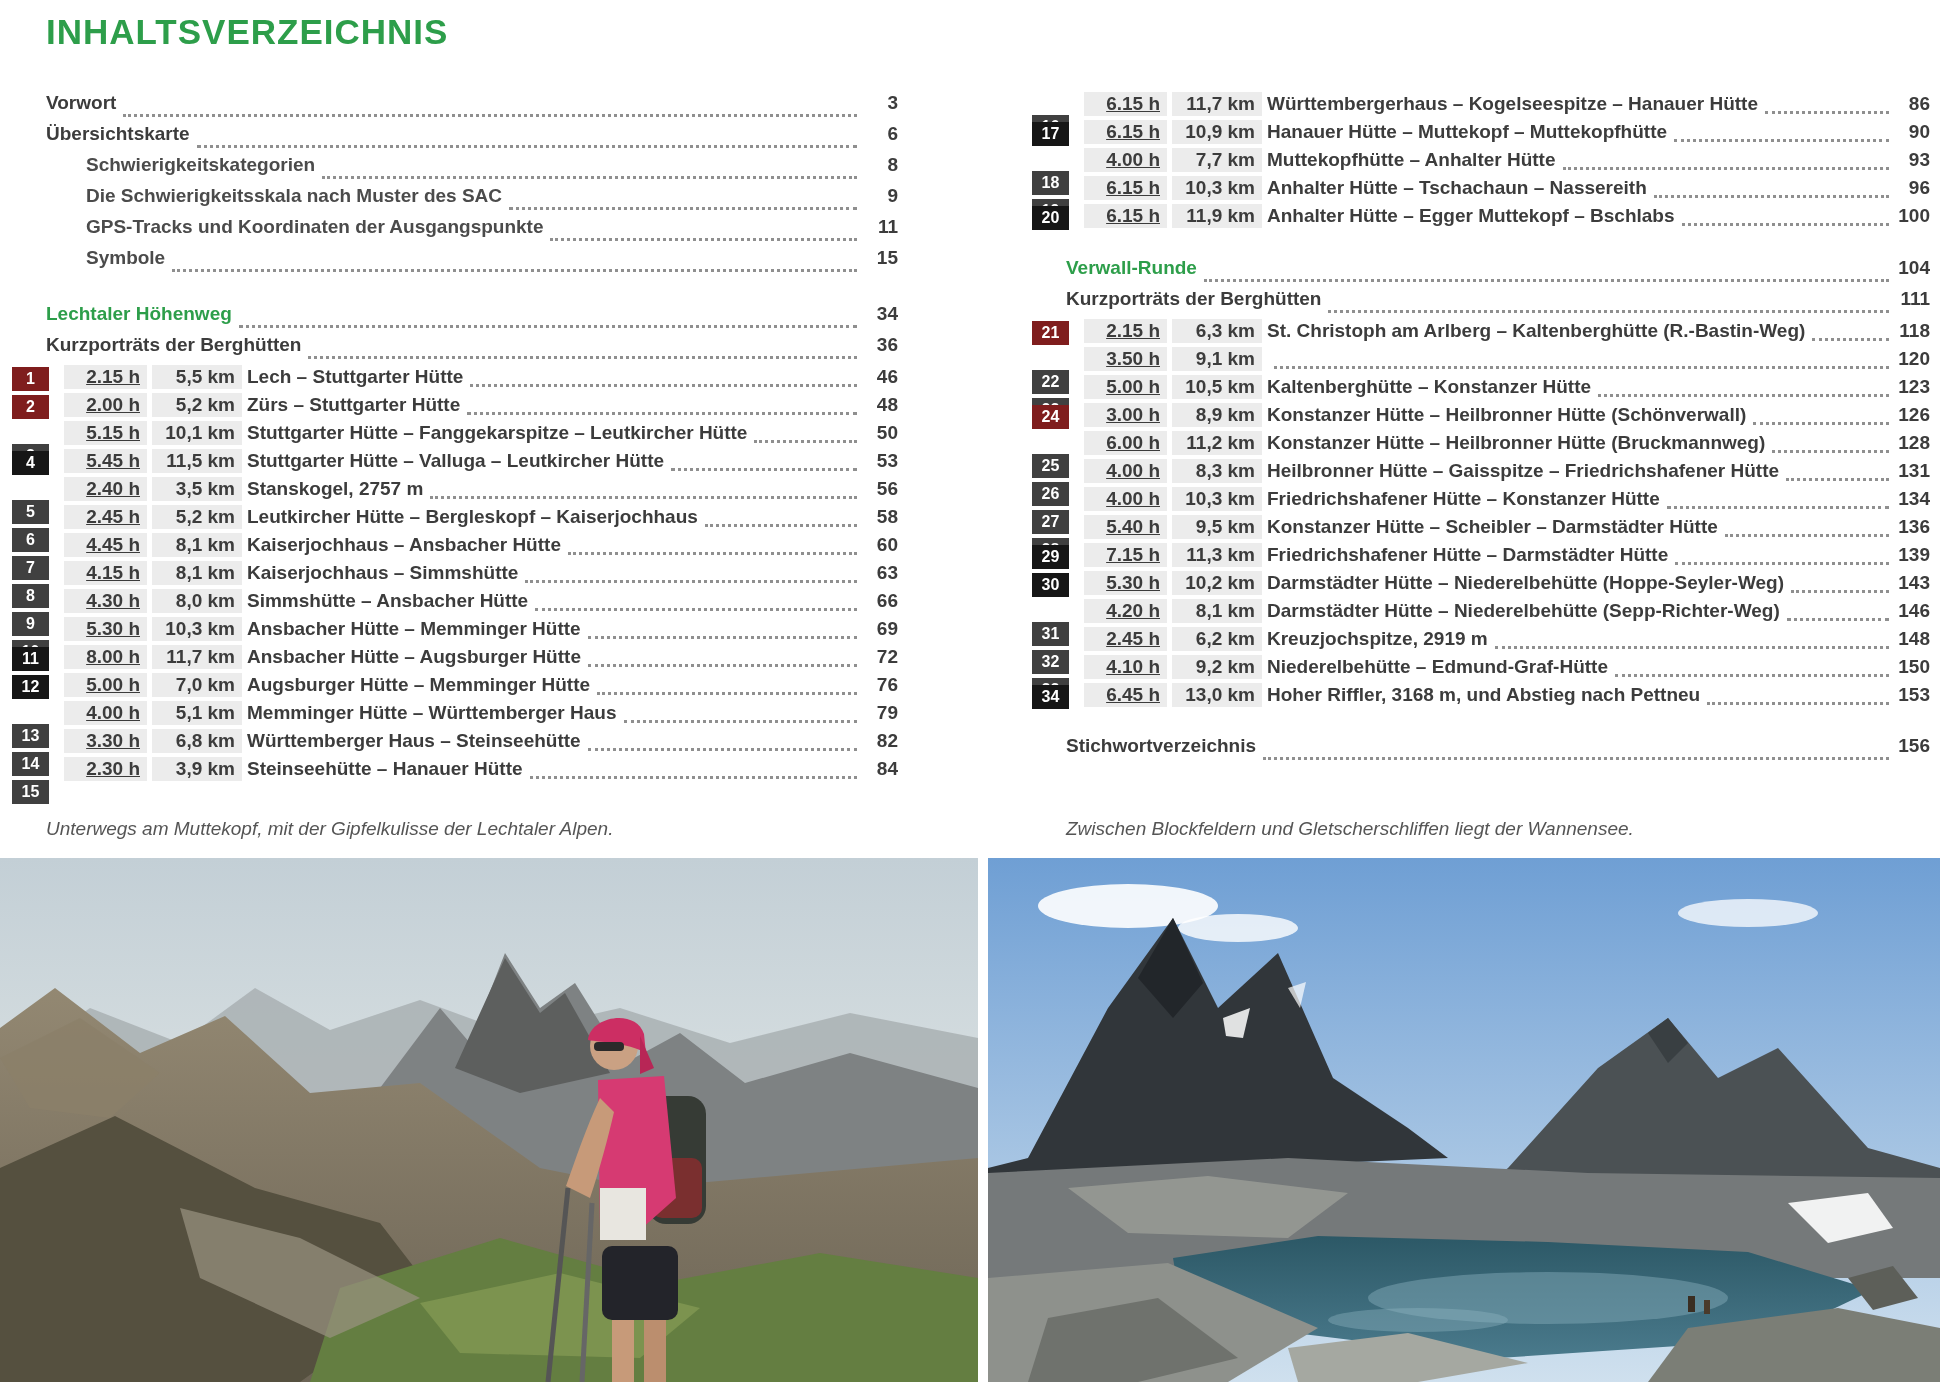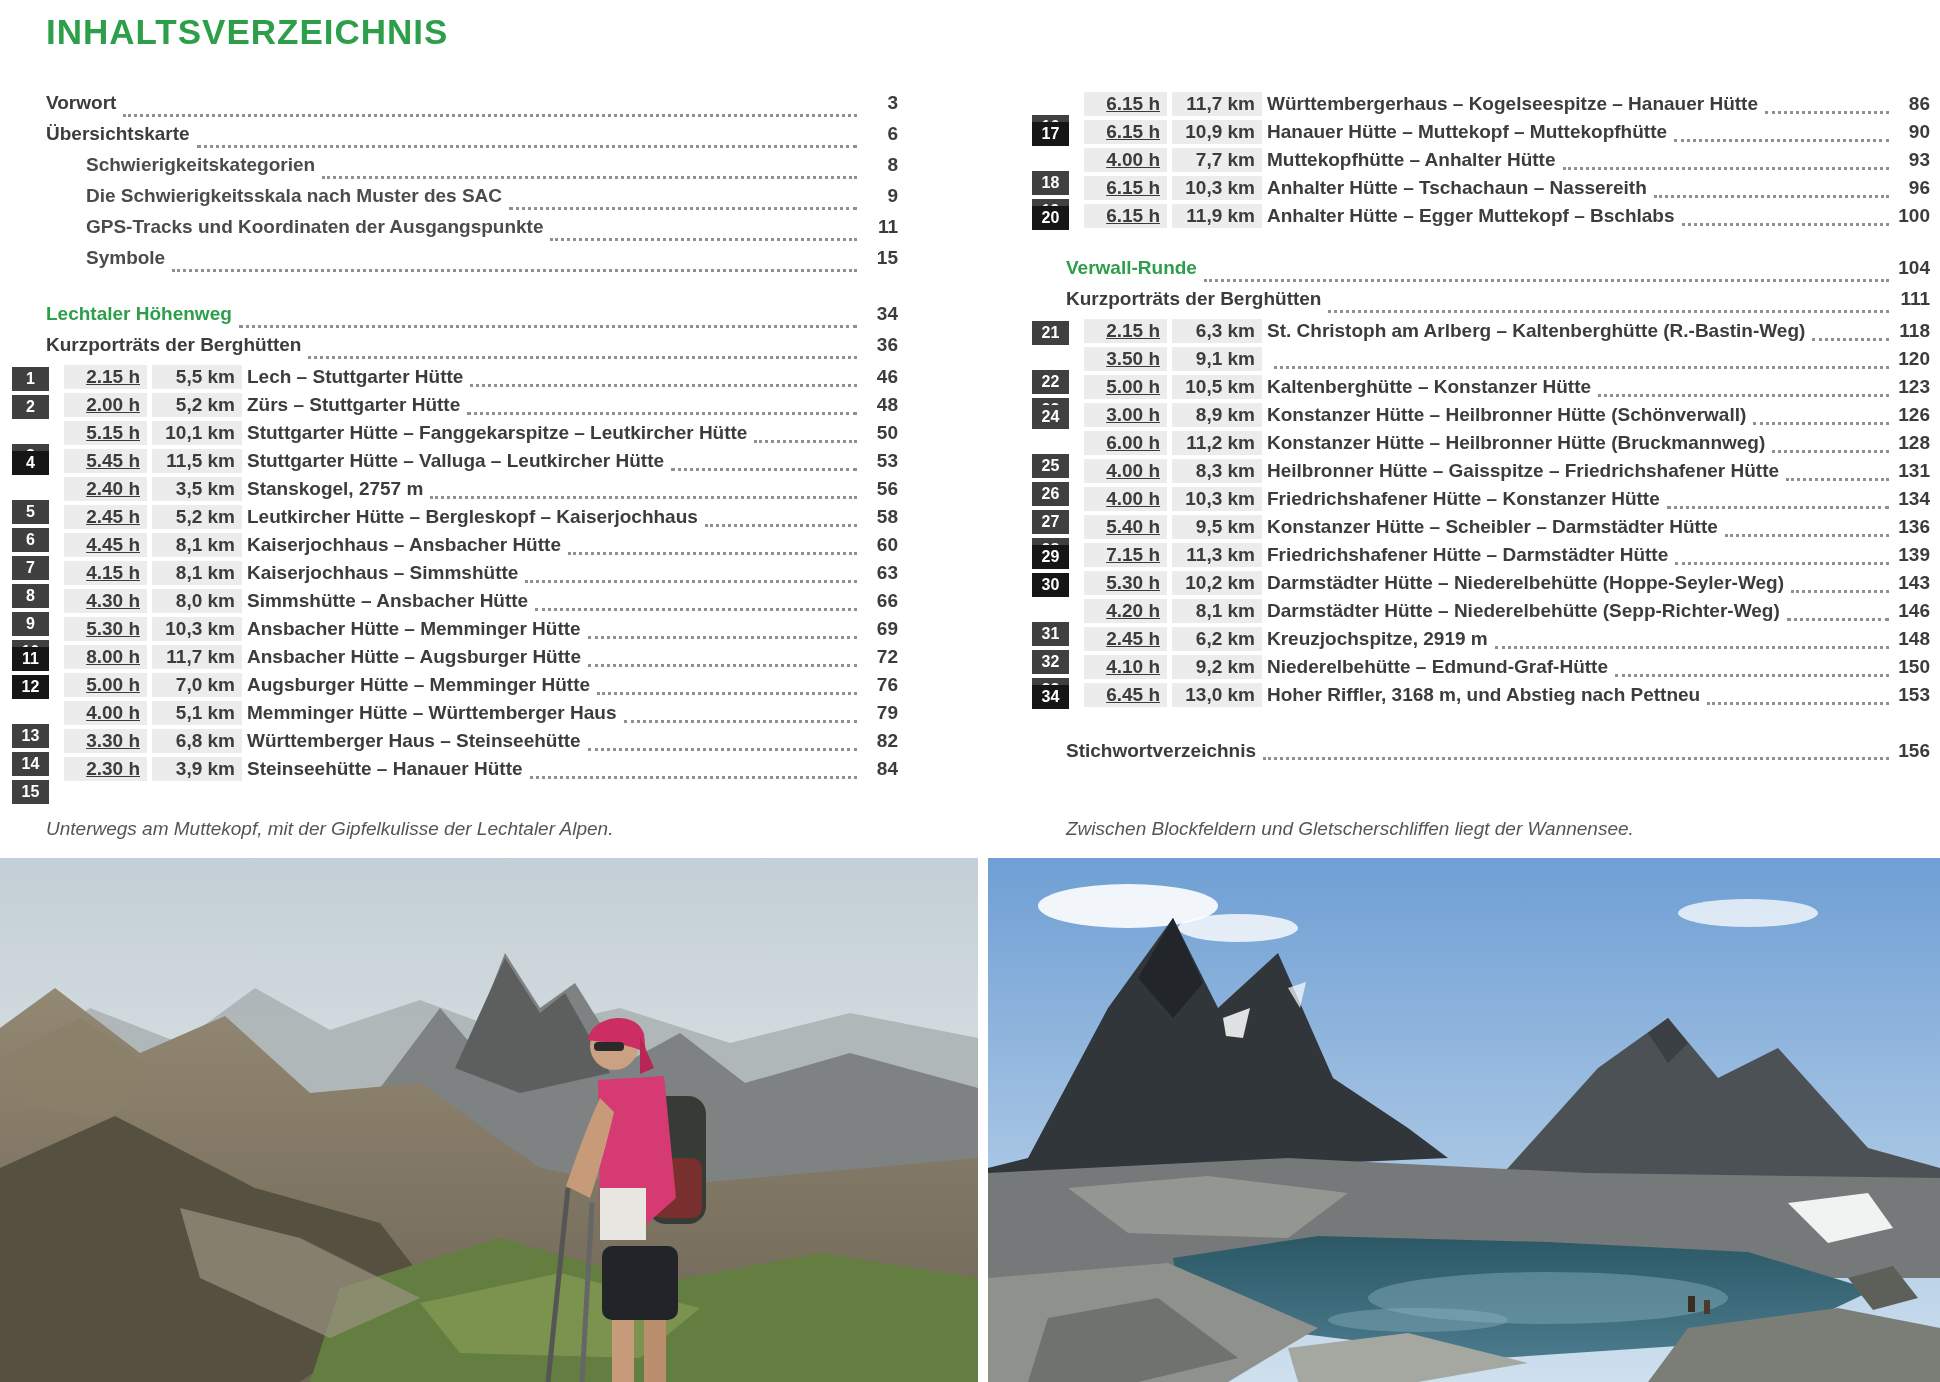--- a/index.html
+++ b/index.html
@@ -23,28 +23,28 @@
 
   
   .fm { padding-left:34px; height:31px; }
   .fm.indent { padding-left:74px; }
   .fm.indent .t { font-weight:700; color:#4b4b4b; }
 
   
   .sec { padding-left:34px; height:31px; margin-top:25px; }
   .sec .t { color:#2d9e4a; }
   .sub { padding-left:34px; height:31px; }
-  .idx { padding-left:34px; height:31px; margin-top:24px;align-items:center; }
+  .idx { padding-left:34px; height:31px; margin-top:24px; }
 
   
   .tour { height:28px; }
   .badge { flex:0 0 auto; width:37px; height:24px; margin-right:15px; align-self:center;
            display:flex; align-items:center; justify-content:center;
            color:#fff; font-size:16px; font-weight:700; }
-  .badge.blue  { background:#404040; }
+  .badge.blue  { background:#7f1d1d; }
   .badge.red   { background:#404040;margin-top:41px; }
   .badge.black { background:#161616; }
   .cell { flex:0 0 auto; background:#ececec; text-align:right; font-weight:700;
           padding:1px 7px; margin-right:5px; }
   .cell.time { width:83px;text-decoration:underline; }
   .cell.dist { width:90px; }
 
   .caption { position:absolute; bottom:0; left:34px; font-style:italic;
              font-size:19px; color:#555; }
 

